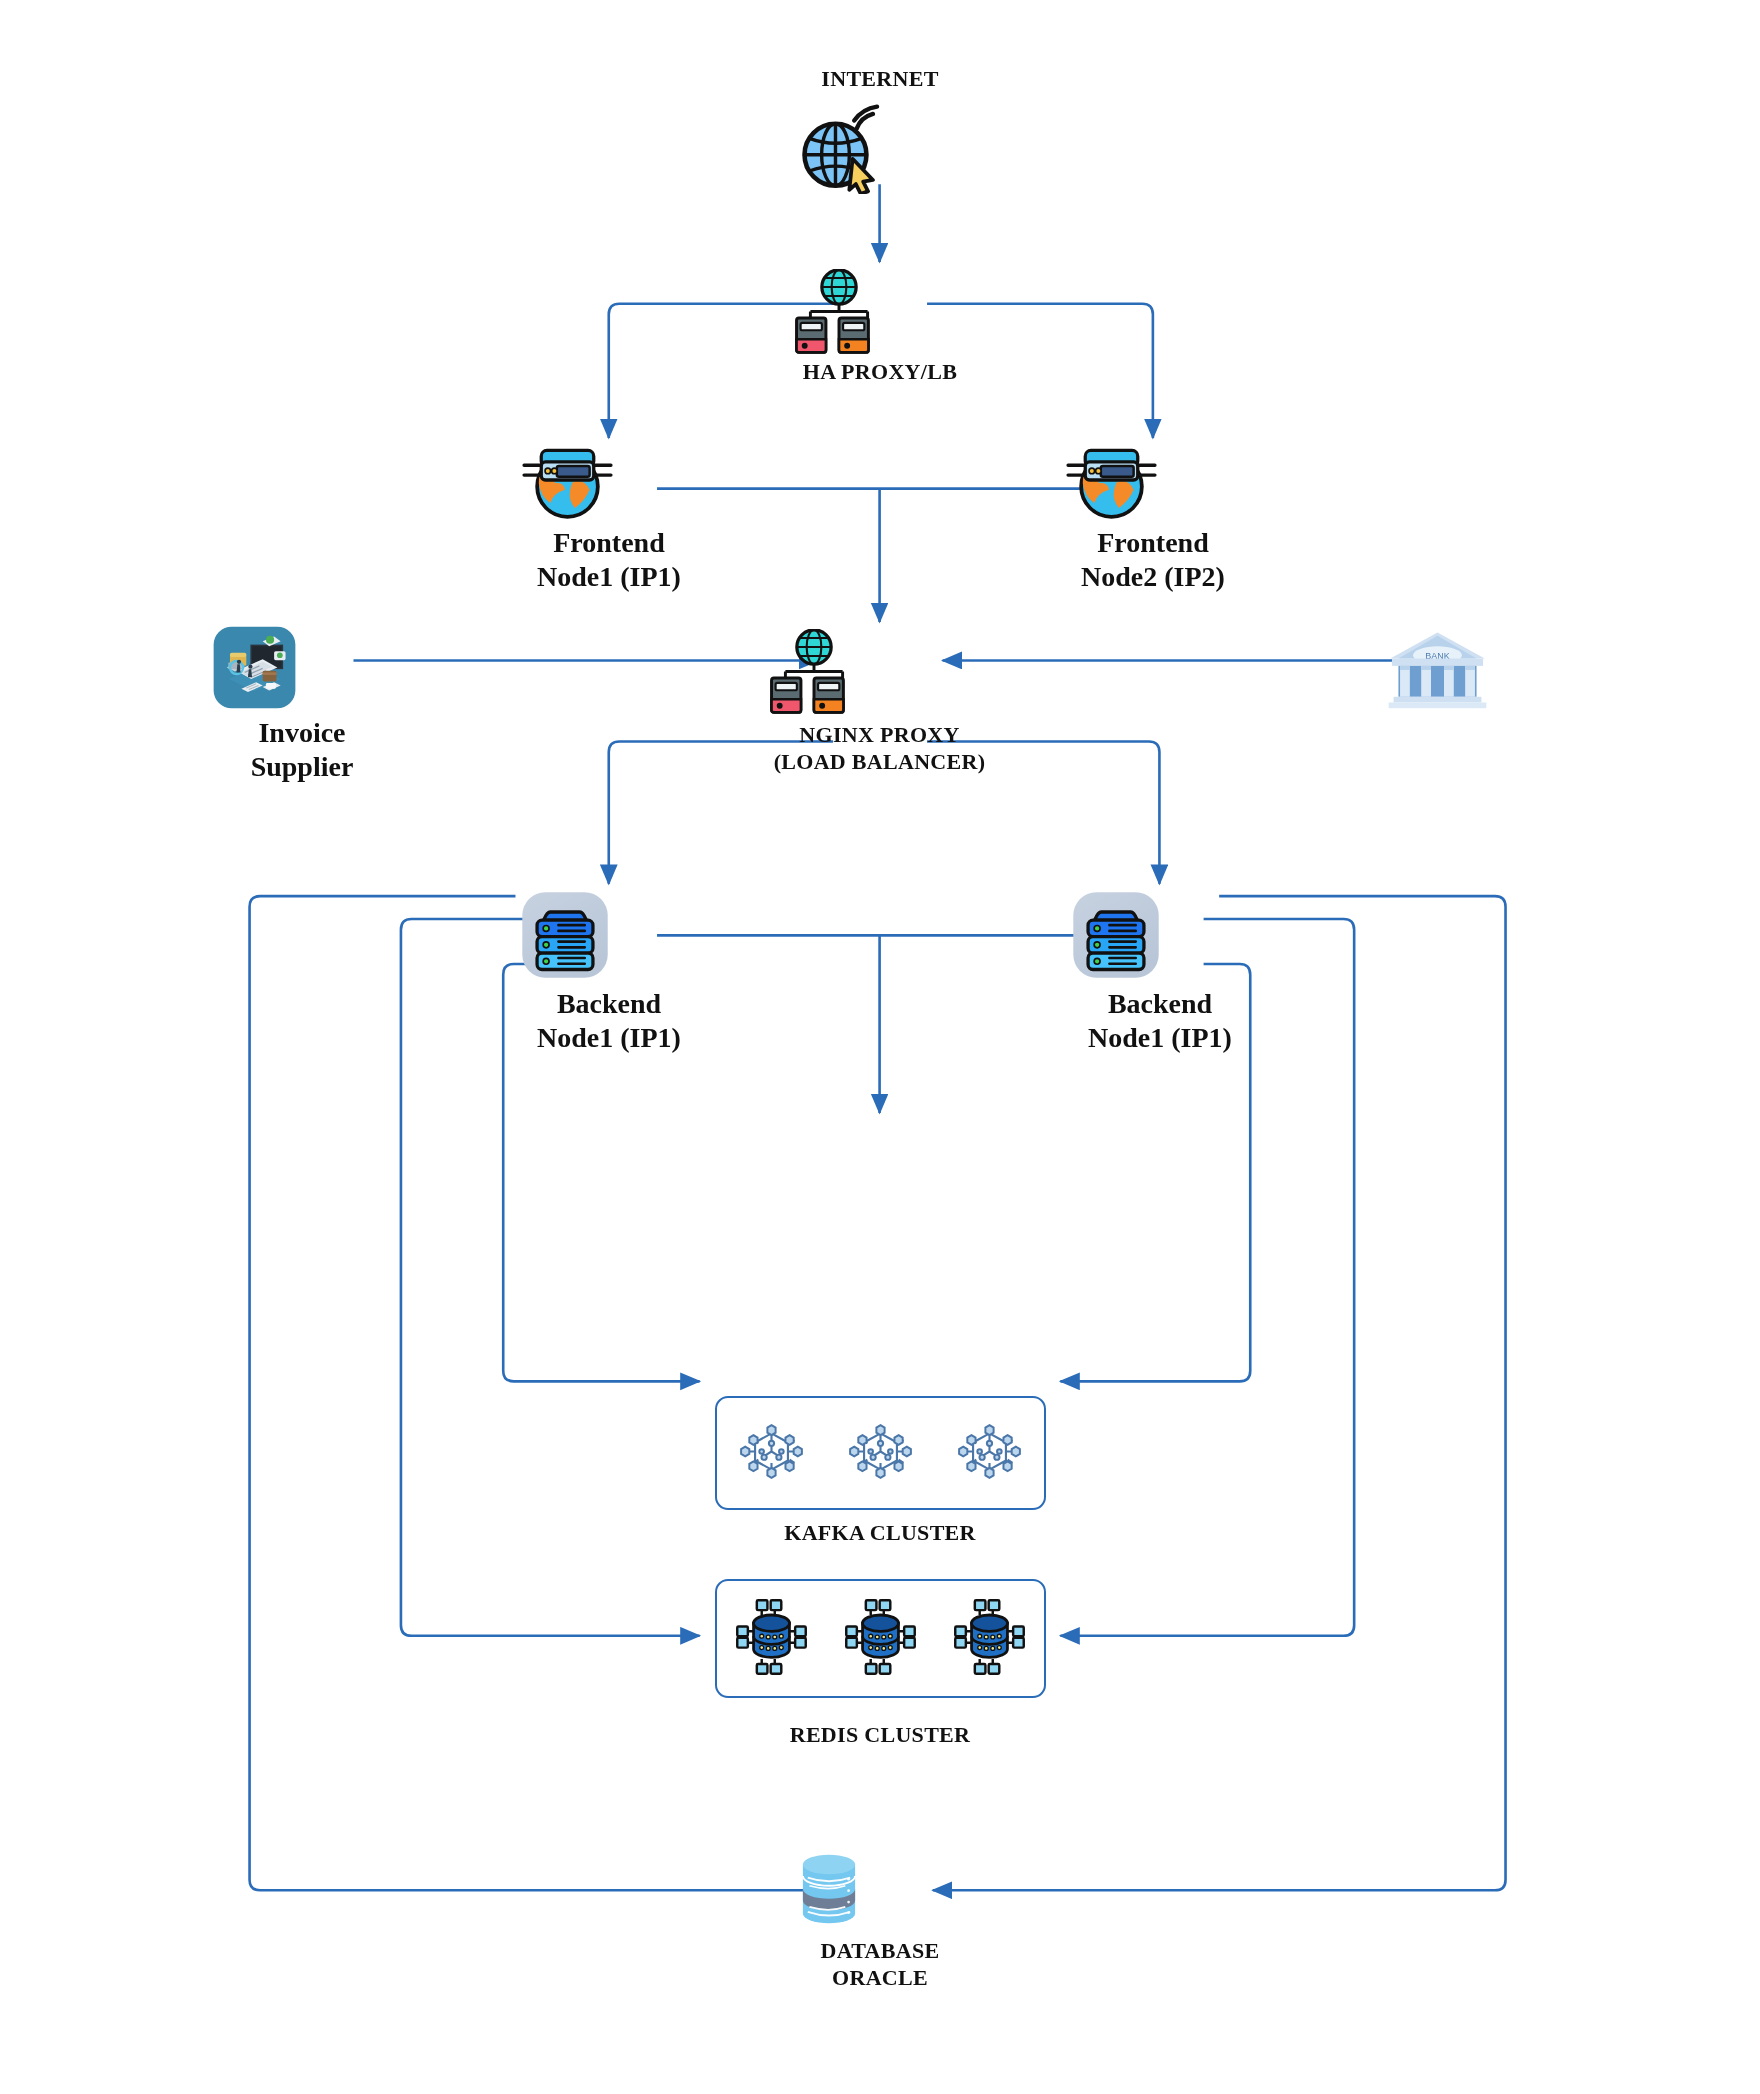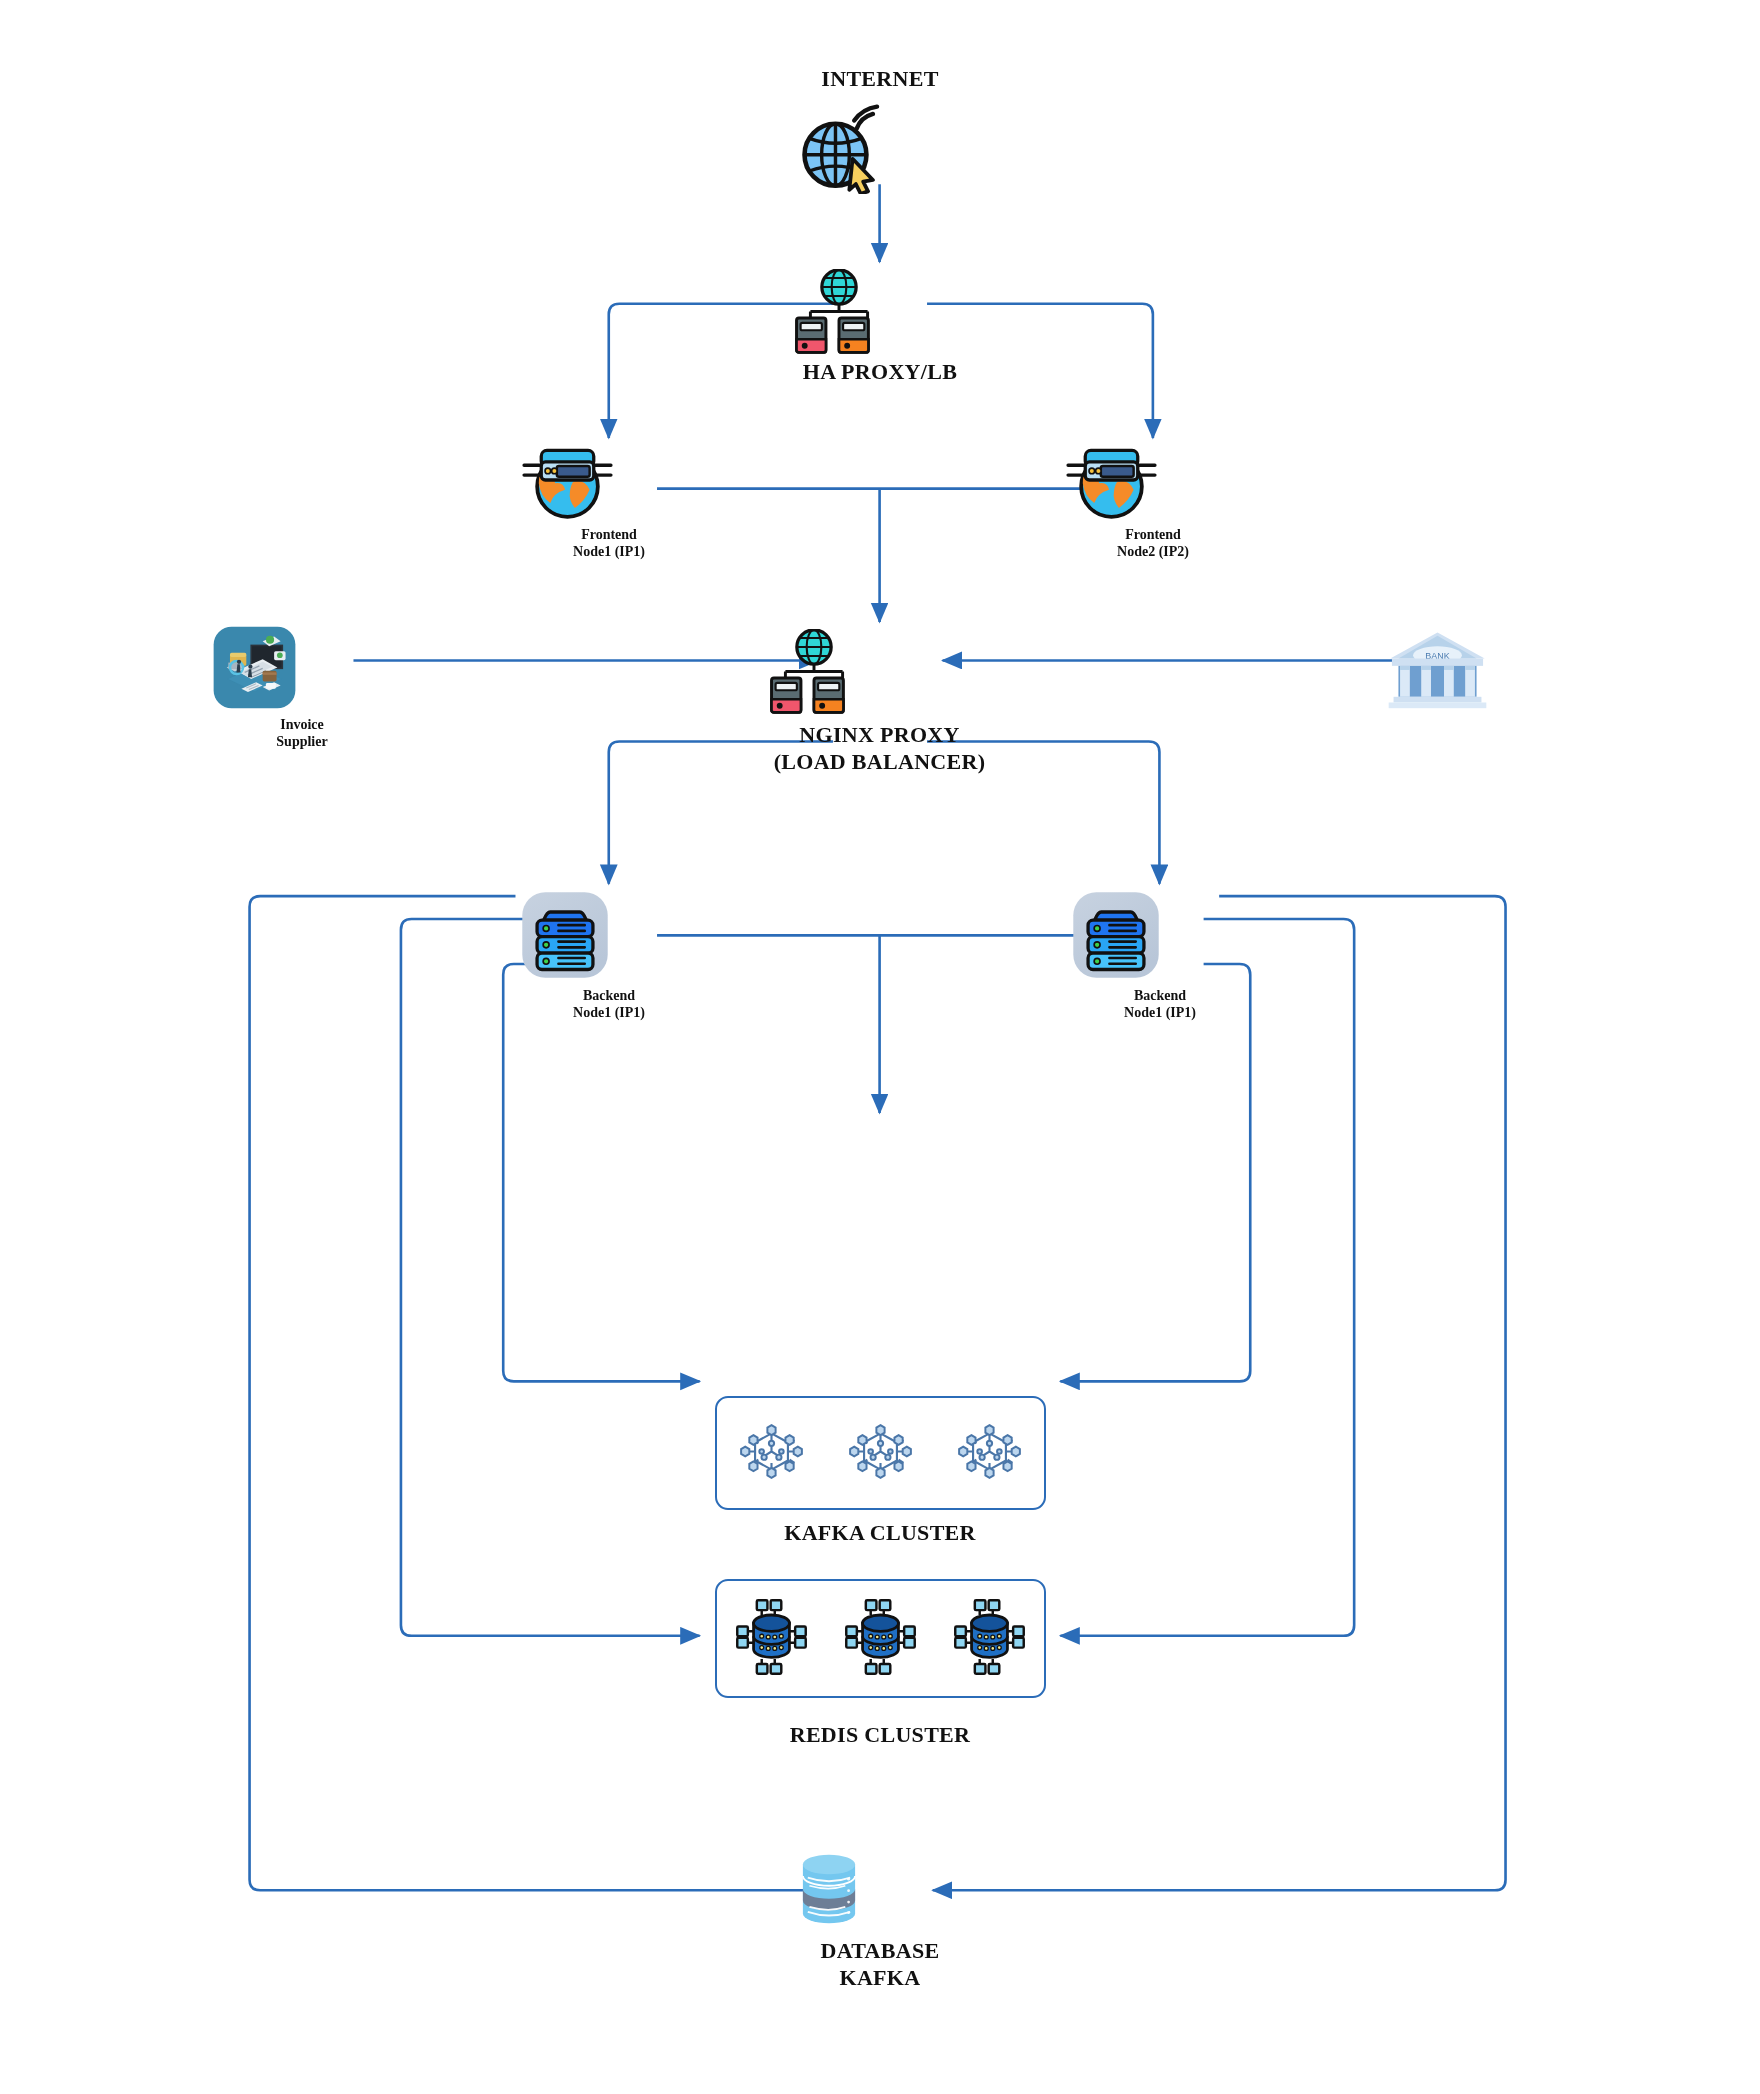--- a/index.html
+++ b/index.html
@@ -2,21 +2,21 @@
 <html style="font-size:13px"><head>
 <meta charset="utf-8">
 <style>
   html,body{margin:0;padding:0;background:#ffffff;}
   body{width:1760px;height:2095px;font-family:"Liberation Serif",serif;}
   #stage{position:relative;width:1760px;height:2095px;overflow:hidden;background:#fff;}
   svg.layer{position:absolute;left:0;top:0;width:1760px;height:2095px;}
   .node{position:absolute;text-align:center;}
   .node .lbl{font-family:"Liberation Serif",serif;font-weight:bold;color:#111111;line-height:1.22;white-space:pre-line;}
   .lbl-lg{font-size:22px;letter-spacing:0.3px;}
-  .lbl-md{font-size:14px;}
+  .lbl-md{font-size:28px;}
   .icon-wrap{display:flex;align-items:center;justify-content:flex-start;}
 </style>
 </head>
 <body>
 
 <div id="stage">
 
   <svg class="layer" viewBox="0 0 2151 2560">
     <defs>
       <marker id="ah" markerWidth="9" markerHeight="9" refX="7.4" refY="3.4" orient="auto">
@@ -494,17 +494,17 @@
         <g fill="#ffffff" opacity="0.9">
           <circle cx="62" cy="32" r="1.7"></circle>
             <circle cx="62" cy="46" r="1.7"></circle>
           <circle cx="62" cy="60" r="1.7"></circle>
             <circle cx="62" cy="73" r="1.7"></circle>
         </g>
         <path d="M6,28 a32,12 0 0 0 64,0" fill="none" stroke="#ffffff" stroke-width="2.4"></path>
       </svg>
     </div>
     <div class="lbl lbl-lg" style="margin-top:8.2px;">DATABASE
-KAFKA</div>
+ORACLE</div>
   </div>
 
 </div>
 
 
 </body></html>

